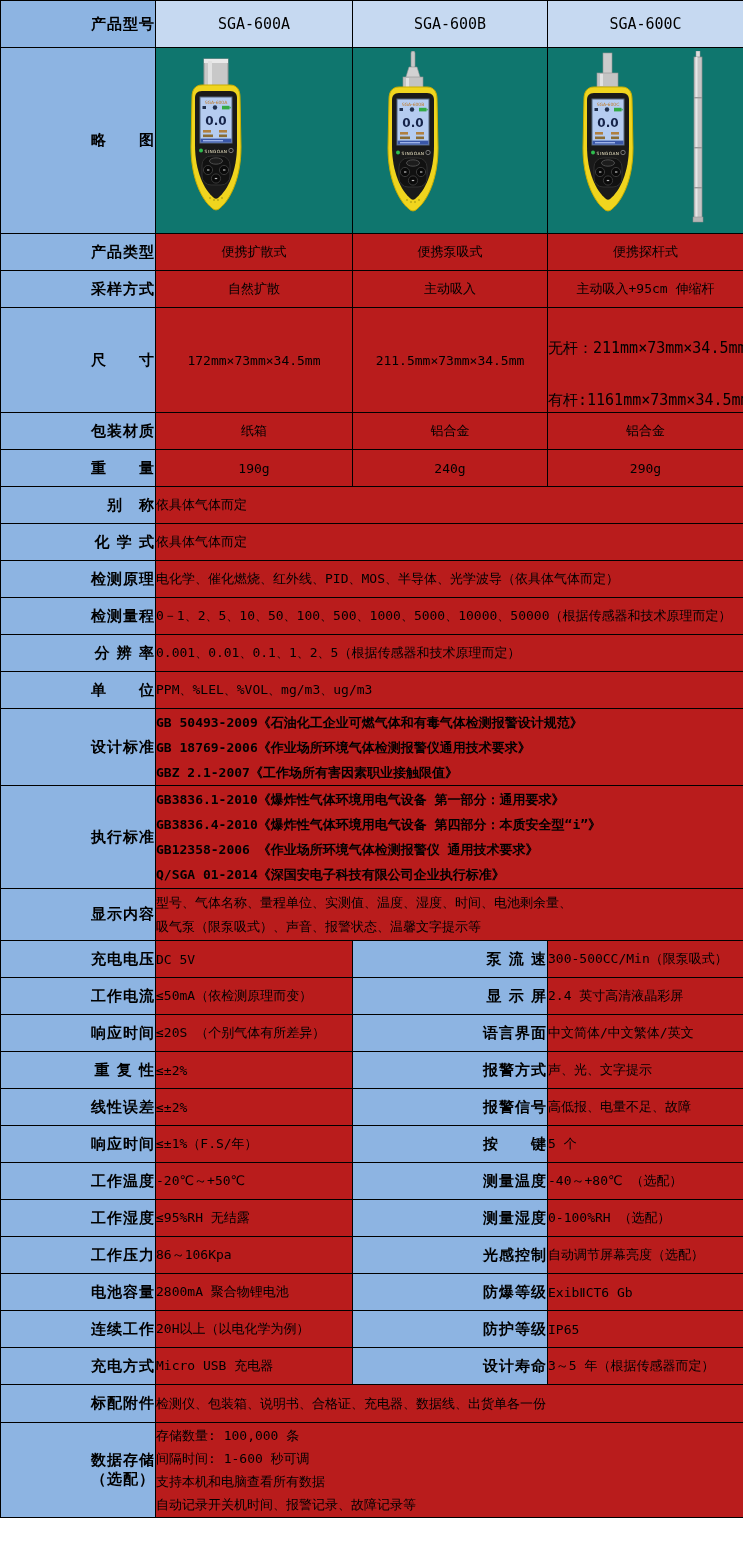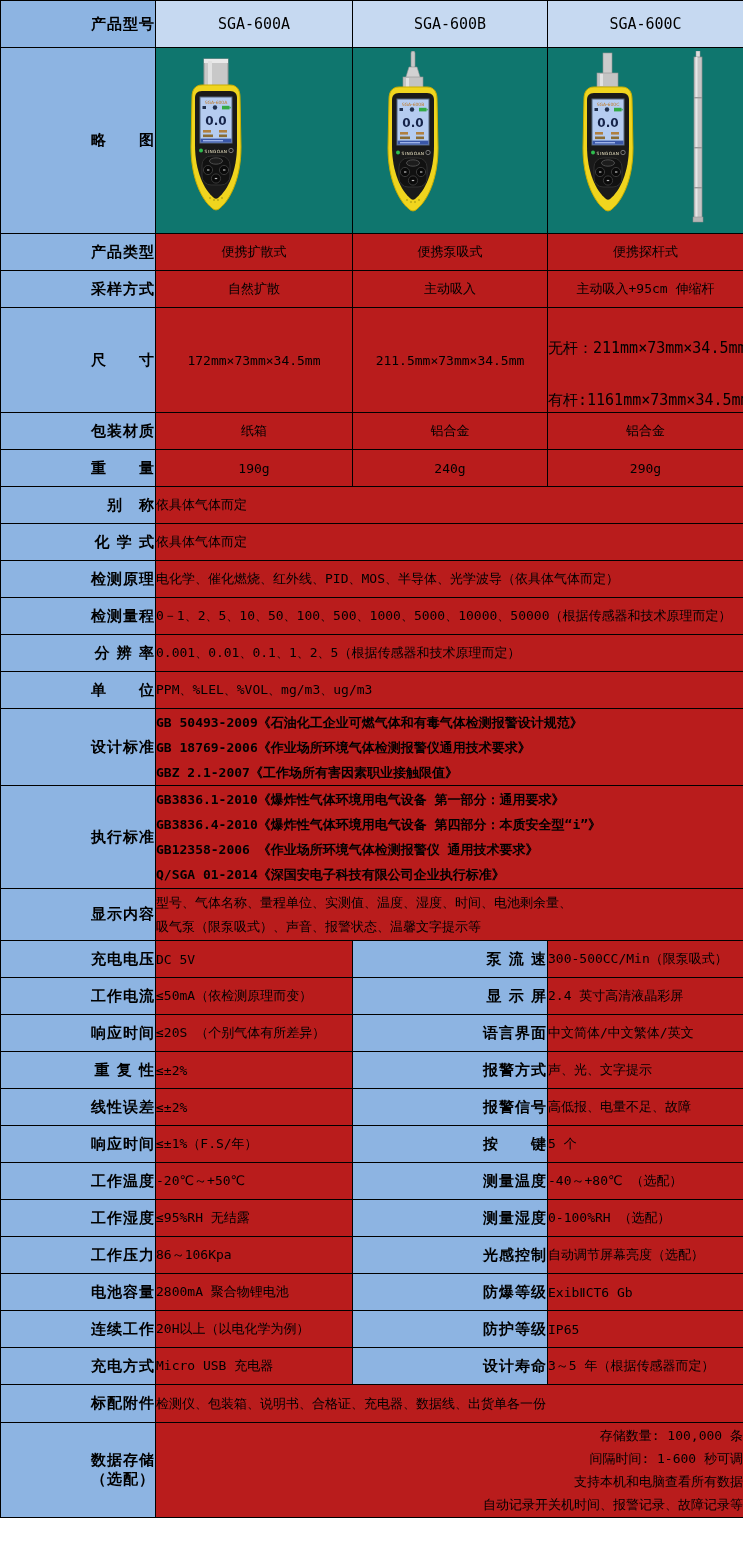--- a/index.html
+++ b/index.html
@@ -40,21 +40,21 @@
     font-family:"DejaVu Sans Mono","DejaVu Sans",sans-serif;
   }
   td.imgcell { background:#0f766e; }
   .center { text-align:center; }
   .leftpad { padding-left:10px; padding-right:6px; }
   .lines { padding:3px 6px 3px 10px; }
   .line { line-height:25px; white-space:nowrap;font-weight:bold; }
   .line2 { line-height:24px; white-space:nowrap; }
   .dimlines { padding-left:8px; }
   .dimline { line-height:24px; white-space:nowrap; font-size:15px;margin-top:28px; }
-  .storagelines { padding:4px 6px 2px 10px;text-align:right; }
+  .storagelines { padding:4px 6px 2px 10px; }
   .storageline { line-height:23px; white-space:nowrap; }
   svg text { font-family:"DejaVu Sans","Liberation Sans",sans-serif; }
 </style>
 </head>
 <body>
 
 <table class="spec">
   <colgroup>
     <col style="width:155px">
       <col style="width:197px">

